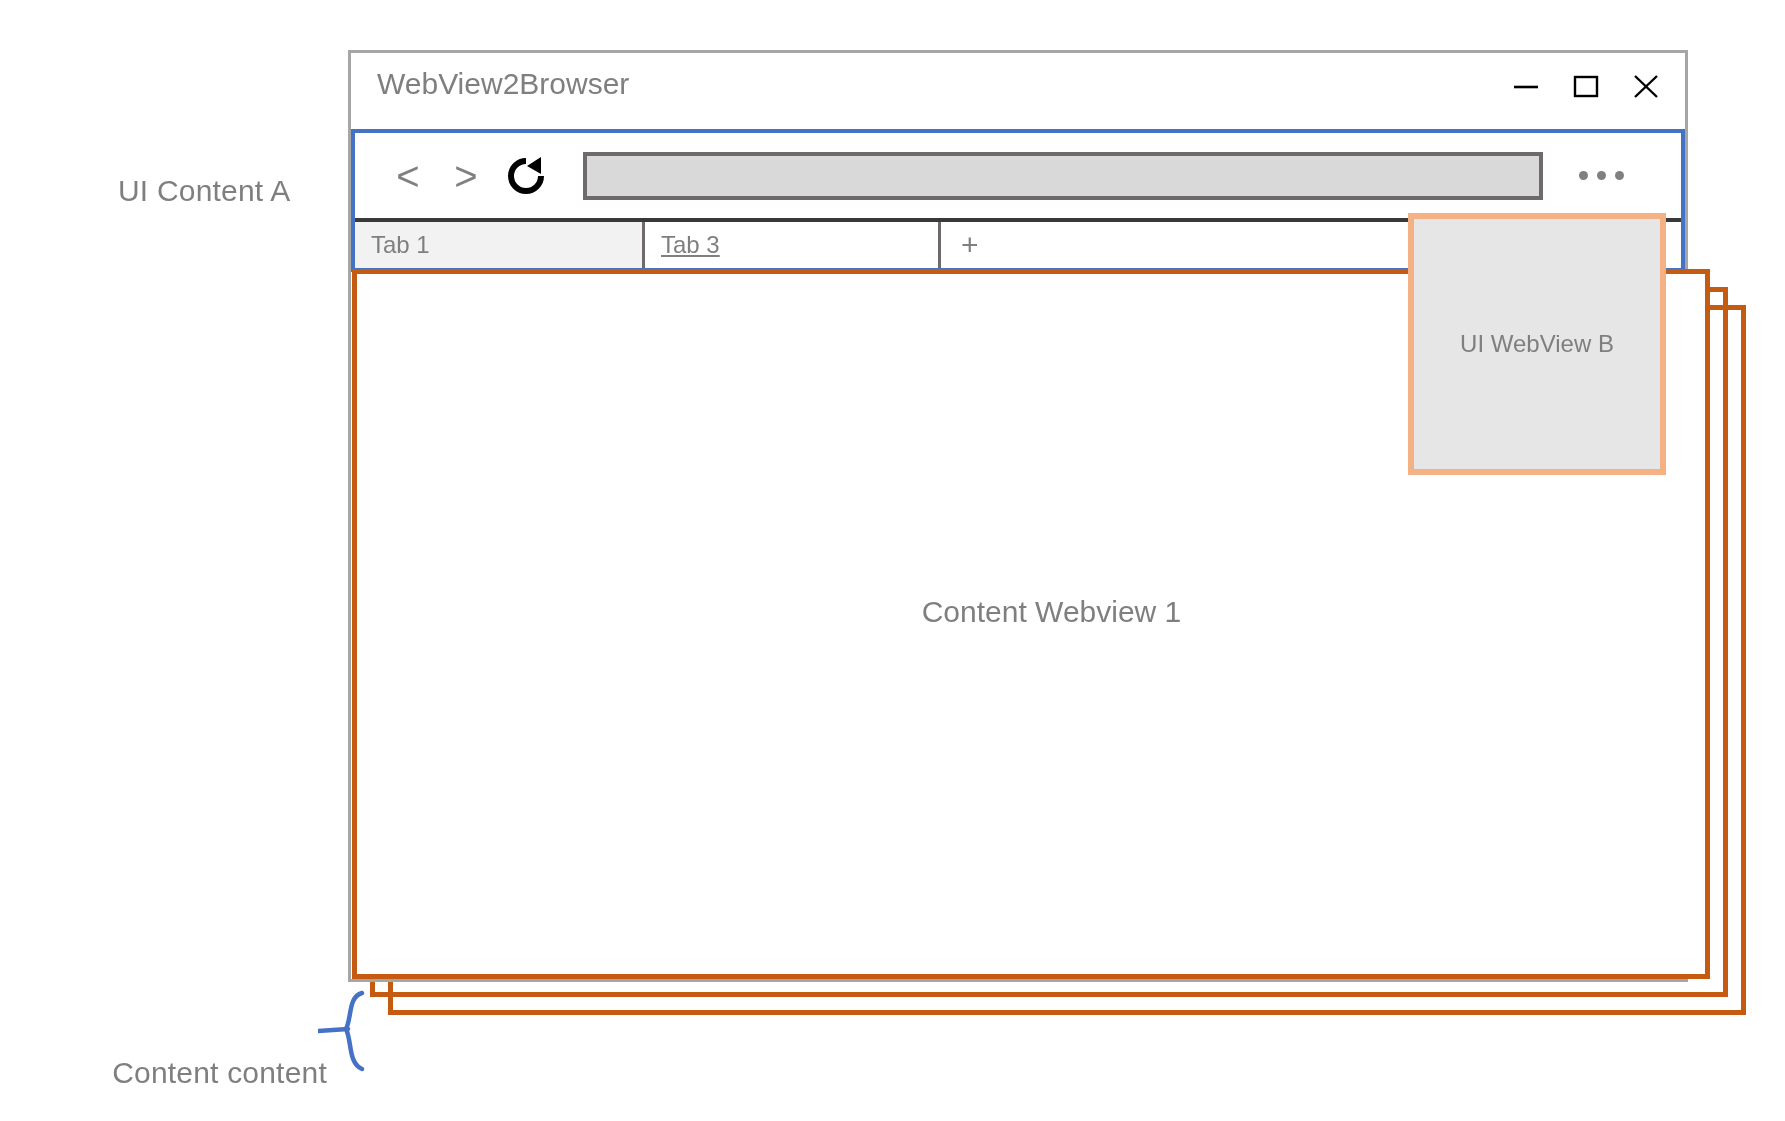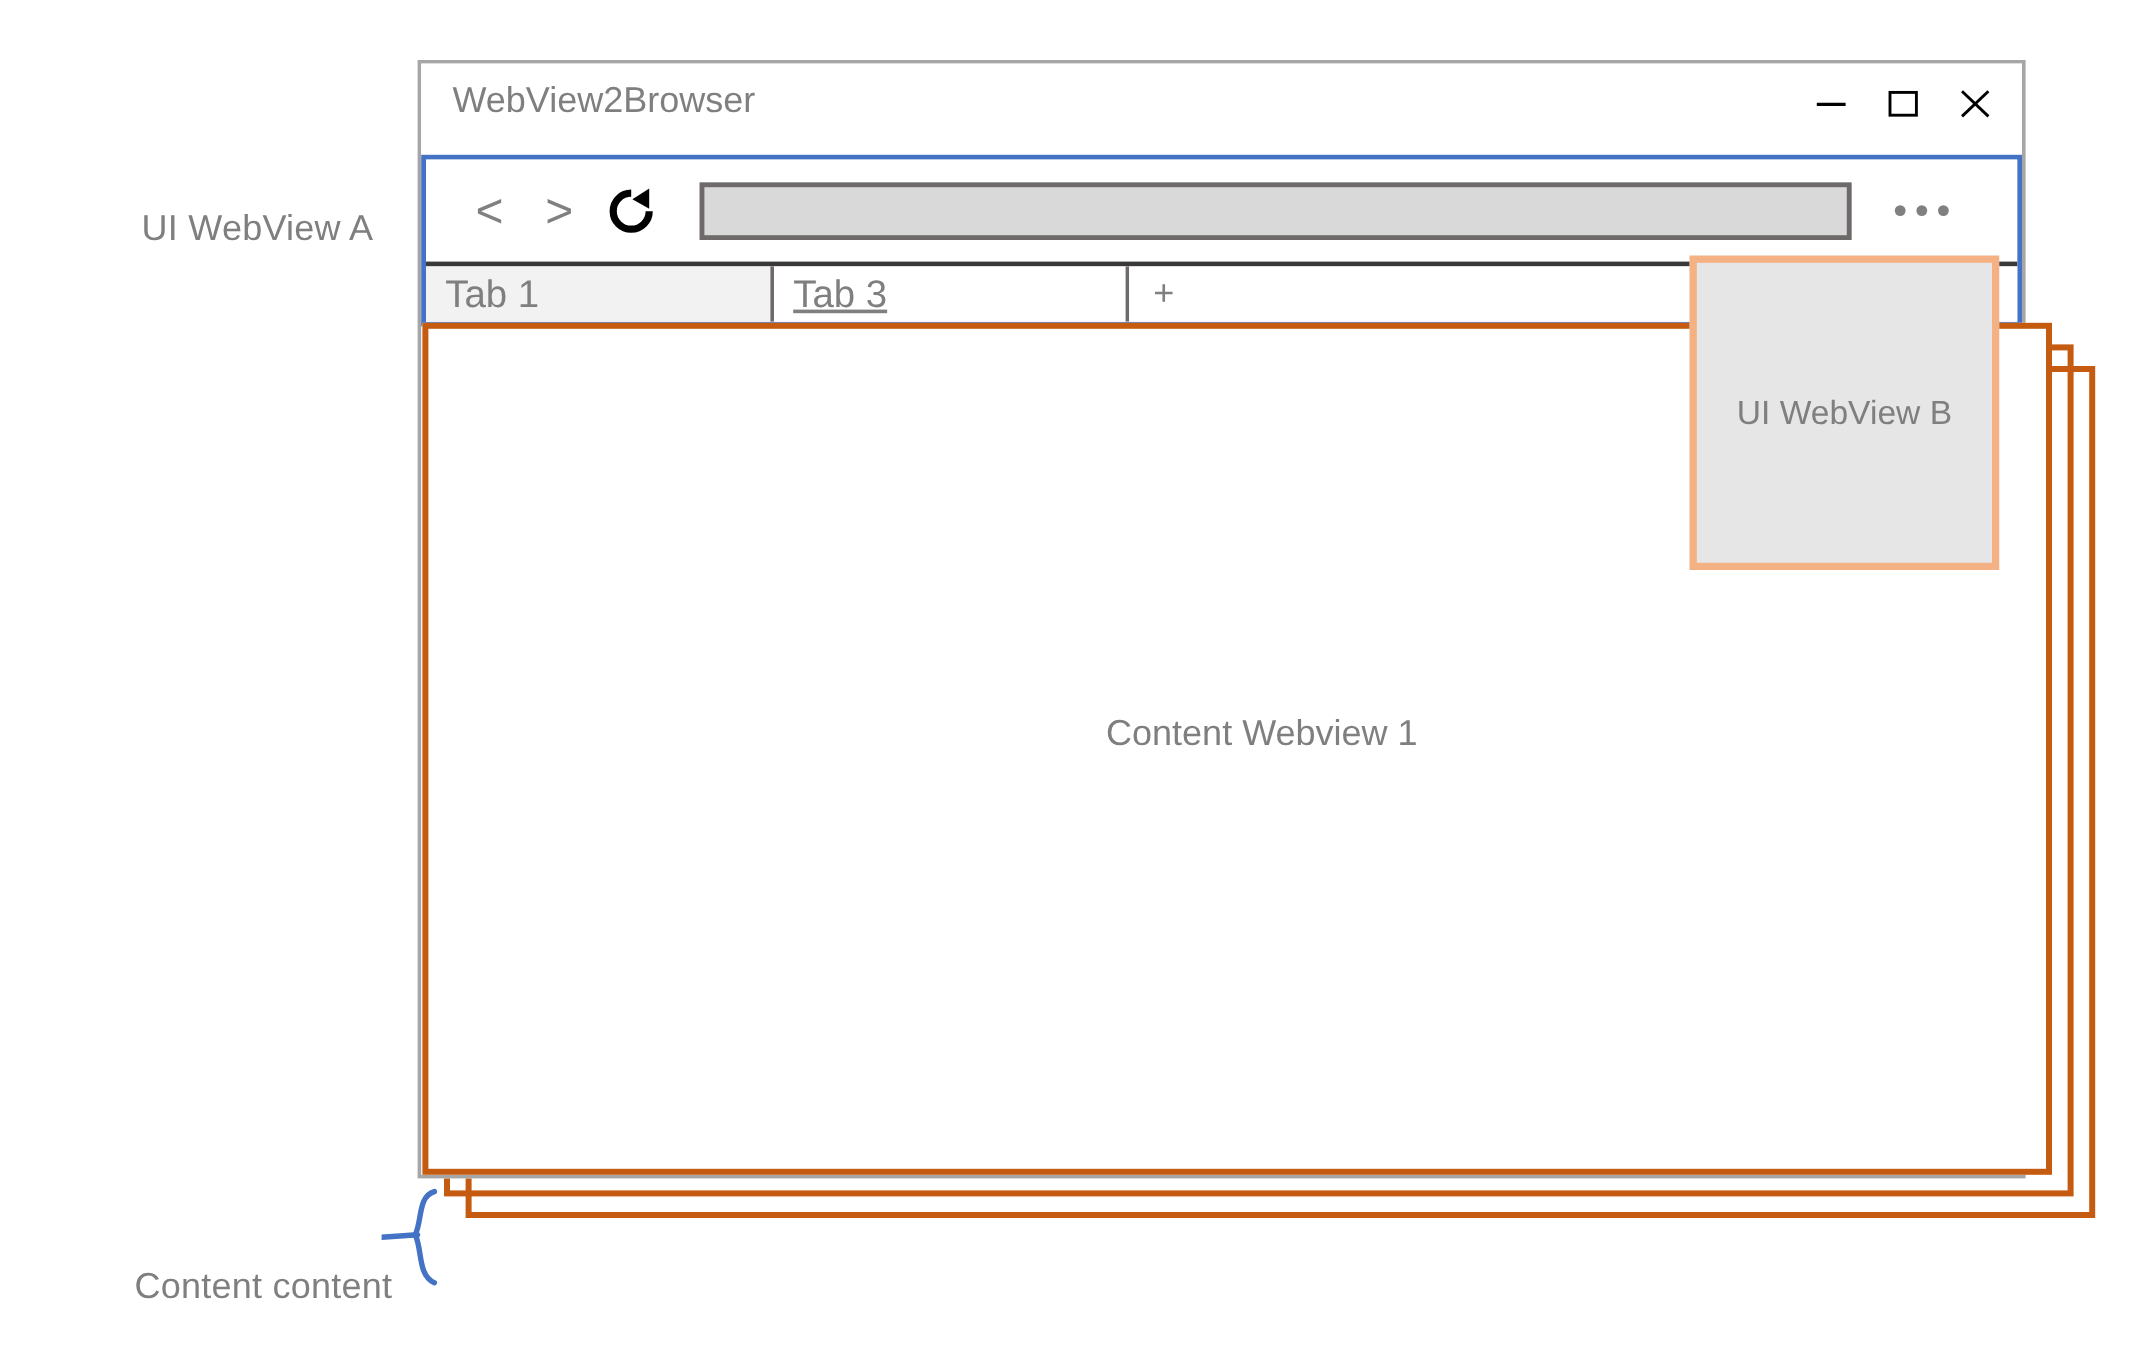--- a/index.html
+++ b/index.html
@@ -183,21 +183,21 @@
   }
   .tab {
     height: 100%;
     display: flex;
     align-items: center;
     background: #ffffff;
     border-right: 3px solid #6e6a6a;
     box-sizing: border-box;
     padding-left: 16px;
     color: #7f7f7f;
-    font-size: 32px;
+    font-size: 24px;
     white-space: pre;
   }
   .tab.active { background: #f2f2f2; }
   #tab-1 { width: 290px; }
   #tab-2 { width: 296px; }
   #tab-3 { width: 296px; text-decoration: underline; }
   #tab-new {
     flex: 1;
     padding-left: 20px;
     border-right: none;
@@ -235,21 +235,21 @@
     height: 262px;
     background: #e7e6e6;
     border: 6px solid #F4B183;
     box-sizing: border-box;
     display: flex;
     align-items: center;
     justify-content: center;
   }
   #ui-webview-b-label {
     color: #7f7f7f;
-    font-size: 28px;
+    font-size: 24px;
     white-space: pre;
   }
 
   
   #hidden-brace {
     position: absolute;
     left: 318px;
     top: 972px;
     width: 70px;
     height: 90px;
@@ -317,21 +317,21 @@
   </div>
 
   <div id="content-webview-1">
     <div id="content-webview-1-label">Content Webview 1</div>
   </div>
 
   <div id="ui-webview-b">
     <div id="ui-webview-b-label">UI WebView B</div>
   </div>
 
-  <div class="anno" id="anno-webview-a">UI WebView A</div>
+  <div class="anno" id="anno-webview-a">UI Content A</div>
 
   <div class="anno" id="anno-hidden">
     <span>Content content</span><br>
     
   </div>
 
   <svg id="hidden-brace" viewBox="0 0 70 90">
     <path d="M44 4 C30 8, 34 28, 28 40 C34 52, 30 74, 44 80" fill="none" stroke="#4472C4" stroke-width="4.5" stroke-linecap="round"></path>
     <path d="M0 42 L30 40" fill="none" stroke="#4472C4" stroke-width="4.5" stroke-linecap="round"></path>
   </svg>

